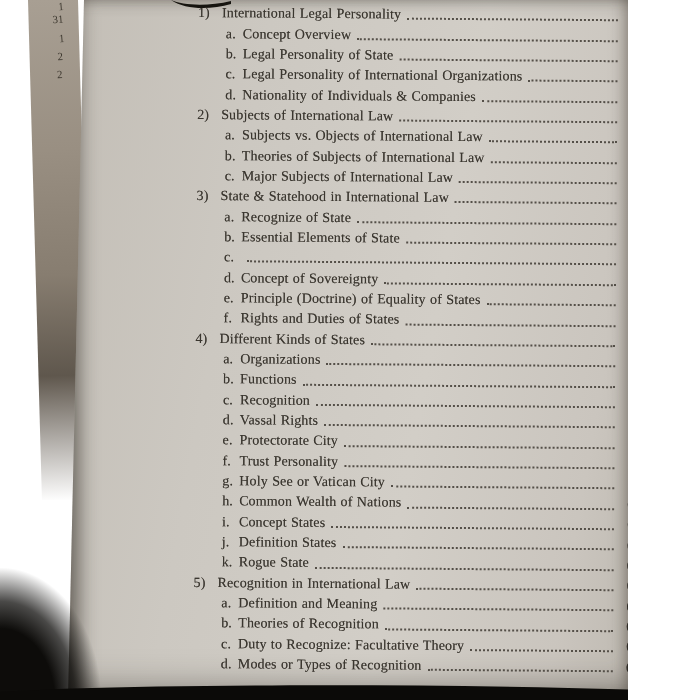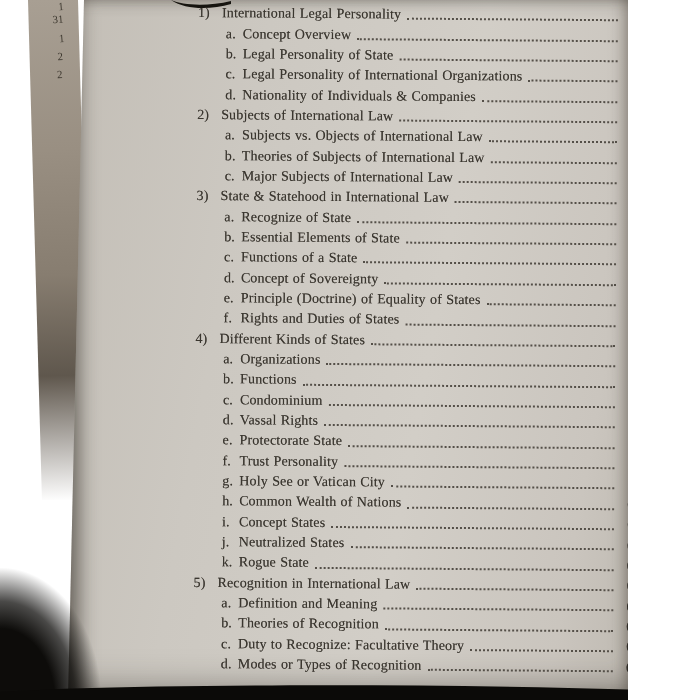--- a/index.html
+++ b/index.html
@@ -155,21 +155,20 @@
           <span class="pg">57</span>
         </div>
         <div class="row lvl2">
           <span class="marker">b.</span>
           <span class="title">Essential Elements of State</span>
           <span class="dots"></span>
           <span class="pg">57</span>
         </div>
         <div class="row lvl2">
           <span class="marker">c.</span>
-          <span class="title">Functions of a State</span>
           <span class="dots"></span>
           <span class="pg">57</span>
         </div>
         <div class="row lvl2">
           <span class="marker">d.</span>
           <span class="title">Concept of Sovereignty</span>
           <span class="dots"></span>
           <span class="pg">58</span>
         </div>
         <div class="row lvl2">
@@ -197,33 +196,33 @@
           <span class="pg">62</span>
         </div>
         <div class="row lvl2">
           <span class="marker">b.</span>
           <span class="title">Functions</span>
           <span class="dots"></span>
           <span class="pg">62</span>
         </div>
         <div class="row lvl2">
           <span class="marker">c.</span>
-          <span class="title">Condominium</span>
+          <span class="title">Recognition</span>
           <span class="dots"></span>
           <span class="pg">62</span>
         </div>
         <div class="row lvl2">
           <span class="marker">d.</span>
           <span class="title">Vassal Rights</span>
           <span class="dots"></span>
           <span class="pg">63</span>
         </div>
         <div class="row lvl2">
           <span class="marker">e.</span>
-          <span class="title">Protectorate State</span>
+          <span class="title">Protectorate City</span>
           <span class="dots"></span>
           <span class="pg">63</span>
         </div>
         <div class="row lvl2">
           <span class="marker">f.</span>
           <span class="title">Trust Personality</span>
           <span class="dots"></span>
           <span class="pg">64</span>
         </div>
         <div class="row lvl2">
@@ -239,21 +238,21 @@
           <span class="pg">64</span>
         </div>
         <div class="row lvl2">
           <span class="marker">i.</span>
           <span class="title">Concept States</span>
           <span class="dots"></span>
           <span class="pg">64</span>
         </div>
         <div class="row lvl2">
           <span class="marker">j.</span>
-          <span class="title">Neutralized States</span>
+          <span class="title">Definition States</span>
           <span class="dots"></span>
           <span class="pg">64</span>
         </div>
         <div class="row lvl2">
           <span class="marker">k.</span>
           <span class="title">Rogue State</span>
           <span class="dots"></span>
           <span class="pg">65</span>
         </div>
         <div class="row lvl1">

